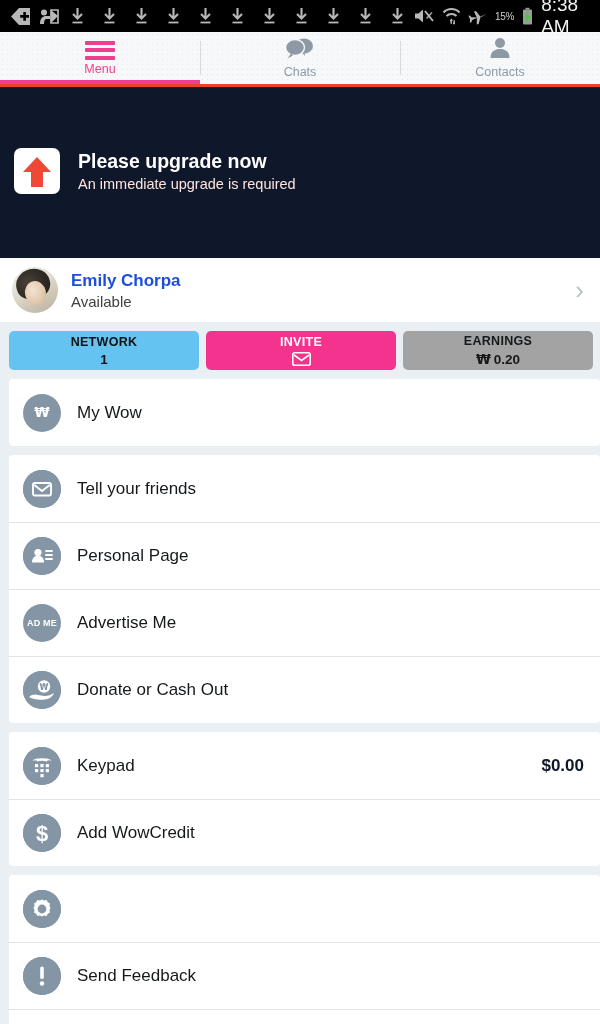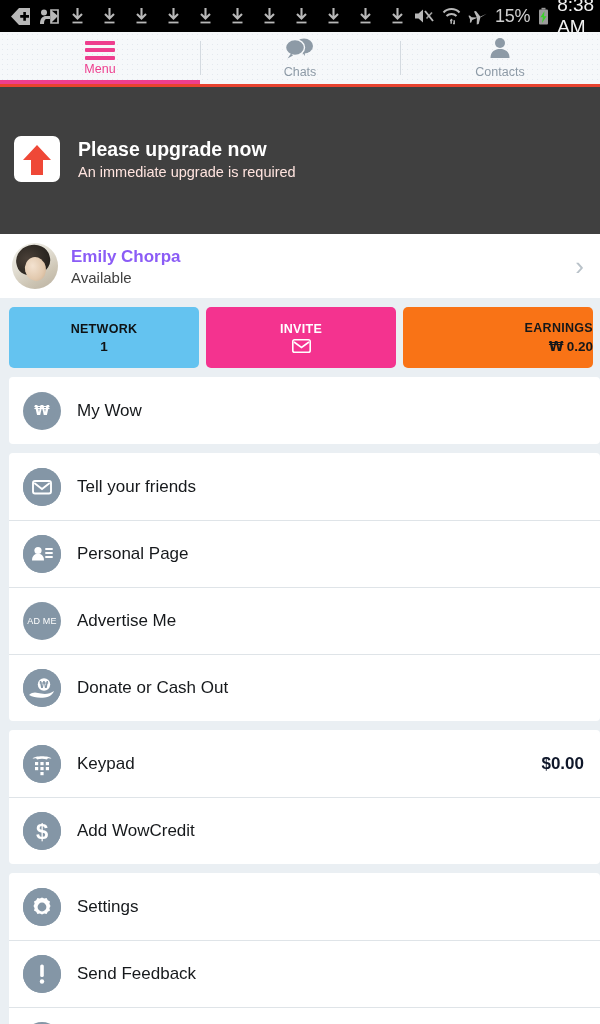--- a/index.html
+++ b/index.html
@@ -13,21 +13,21 @@
 
   
   .statusbar {
     height:32px; background:#000000; display:flex; align-items:center;
     padding:0 8px 0 10px; gap:0;
   }
   .sb-left { display:flex; align-items:center; gap:0; flex:1; }
   .sb-right { display:flex; align-items:center; gap:7px; }
   .sb-ico { color:#b8b8b8; display:inline-flex; align-items:center; justify-content:center; }
   .dl-ico { width:32px; display:inline-flex; align-items:center; justify-content:center; }
-  .sb-pct { color:#cfcfcf; font-size:18px; letter-spacing:-0.3px; }
+  .sb-pct { color:#cfcfcf; font-size:10px; letter-spacing:-0.3px; }
   .sb-time { color:#f2f2f2; font-size:19px; letter-spacing:0px; }
 
   
   .tabbar {
     height:52px; display:flex; position:relative;
     background:#f6f8fa;
     background-image:radial-gradient(circle, #e3e8ee 0.6px, transparent 0.7px);
     background-size:5px 5px;
   }
   .tab {
@@ -43,21 +43,21 @@
   .tab.active::after {
     content:""; position:absolute; left:0; right:0; bottom:0;
     height:4px; background:#ee3e8e;
   }
   .menu-bars { width:30px; height:20px; display:flex; flex-direction:column;
     justify-content:center; gap:3.5px; }
   .menu-bars i { display:block; height:4px; background:#ee3e8e; border-radius:1px; }
 
   
   .banner {
-    background:#404040; height:150px; display:flex; align-items:center;
+    background:#0f172a; height:174px; display:flex; align-items:center;
     padding:0 0 0 14px; gap:18px; position:relative;
   }
   .banner::after {
     content:""; position:absolute; left:0; right:0; top:0; height:3px;
     background:#e8432f;
   }
   .banner-icon {
     width:46px; height:46px; background:#ffffff; border-radius:7px;
     display:flex; align-items:center; justify-content:center; flex:none;
   }
@@ -81,28 +81,28 @@
     background:radial-gradient(ellipse at 35% 40%, #4a4038 0%, #2f2a24 55%, #1d1a16 100%);
     transform:rotate(-16deg);
   }
   .avatar::after {
     content:""; position:absolute; left:13px; top:14px; width:21px; height:24px;
     border-radius:50%;
     background:radial-gradient(ellipse at 40% 35%, #f3e2d0 0%, #e2c9ae 60%, #c8aa8c 100%);
     transform:rotate(-12deg);
   }
   .profile-text { flex:1; display:flex; flex-direction:column; gap:2px; }
-  .profile-name { font-size:17px; font-weight:bold; color:#8b5cf6; }
+  .profile-name { font-size:17px; font-weight:bold; color:#1d4ed8; }
   .profile-status { font-size:15px; color:#404040; }
   .chev { color:#b9c2c9; font-size:26px; line-height:1; font-weight:300; }
 
   
   .actions { display:flex; gap:7px; padding:9px 7px 9px 9px; }
   .action {
-    flex:1; height:61px; border-radius:5px; display:flex; flex-direction:column;
+    flex:1; height:39px; border-radius:5px; display:flex; flex-direction:column;
     align-items:center; justify-content:center; gap:3px; cursor:pointer;
     border:none;
   }
   .action-label { font-size:12.5px; font-weight:bold; letter-spacing:0.3px; }
   .action-value { font-size:13.5px; font-weight:bold; display:flex;
     align-items:center; gap:3px; }
 
   
   .groups { padding:0 0 0 9px; }
   .group {
@@ -116,21 +116,21 @@
   .row + .row::before {
     content:""; position:absolute; left:0; right:0; top:0; height:1px;
     background:#dfe4e8;
   }
   .row-icon {
     width:38px; height:38px; border-radius:50%; background:#8496a6; flex:none;
     display:flex; align-items:center; justify-content:center; color:#ffffff;
   }
   .row-label { flex:1; font-size:17px; font-weight:normal; color:#16191c; }
   .row-value { font-size:17px; font-weight:bold; color:#0f172a; }
-  .adme { font-size:9px; font-weight:normal; letter-spacing:0.2px; }
+  .adme { font-size:9px; font-weight:bold; letter-spacing:0.2px; }
   .won { font-family:"DejaVu Sans", sans-serif; }
 </style>
 </head>
 <body>
 
 <div class="statusbar">
   <div class="sb-left">
     <span class="sb-ico">
       <svg width="22" height="19" viewBox="0 0 22 19">
           <path d="M9 1 L20 1 L20 18 L9 18 L1 9.5 Z" fill="#b8b8b8"></path>
@@ -304,21 +304,21 @@
   </div>
   <div class="action" style="background:#f4338f;color:#ffffff;align-items:center;">
     <span class="action-label">INVITE</span>
     <span class="action-value">
       <svg width="19" height="14" viewBox="0 0 19 14">
           <rect x="0.8" y="0.8" width="17.4" height="12.4" rx="1.8" fill="none" stroke="#ffffff" stroke-width="1.6"></rect>
           <path d="M2 3 L9.5 8.4 L17 3" fill="none" stroke="#ffffff" stroke-width="1.6"></path>
         </svg>
     </span>
   </div>
-  <div class="action" style="background:#f97316;color:#16181a;align-items:flex-end;">
+  <div class="action" style="background:#a3a3a3;color:#16181a;">
     <span class="action-label">EARNINGS</span>
     <span class="action-value">
       <span class="won">₩</span>
       <span>0.20</span>
     </span>
   </div>
 </div>
 
 <div class="groups">
 
@@ -407,21 +407,20 @@
 
   <div class="group">
     <div class="row">
       <span class="row-icon">
         <svg width="38" height="38" viewBox="0 0 38 38">
             <circle cx="19" cy="19" r="19" fill="#8496a6"></circle>
             <path d="M19 9.5 l2.2 1.1 l2.4 -0.6 l1.2 2.2 l2.2 1.2 l-0.6 2.4 l1.1 2.2 l-1.1 2.2 l0.6 2.4 l-2.2 1.2 l-1.2 2.2 l-2.4 -0.6 l-2.2 1.1 l-2.2 -1.1 l-2.4 0.6 l-1.2 -2.2 l-2.2 -1.2 l0.6 -2.4 l-1.1 -2.2 l1.1 -2.2 l-0.6 -2.4 l2.2 -1.2 l1.2 -2.2 l2.4 0.6 Z" fill="#fff"></path>
             <circle cx="19" cy="19" r="4.4" fill="#8496a6"></circle>
           </svg>
       </span>
-      <span class="row-label">Settings</span>
     </div>
     <div class="row">
       <span class="row-icon">
         <svg width="38" height="38" viewBox="0 0 38 38">
             <circle cx="19" cy="19" r="19" fill="#8496a6"></circle>
             <rect x="17.2" y="9.5" width="3.6" height="12.5" rx="1.6" fill="#fff"></rect>
             <circle cx="19" cy="26.5" r="2.2" fill="#fff"></circle>
           </svg>
       </span>
       <span class="row-label">Send Feedback</span>

